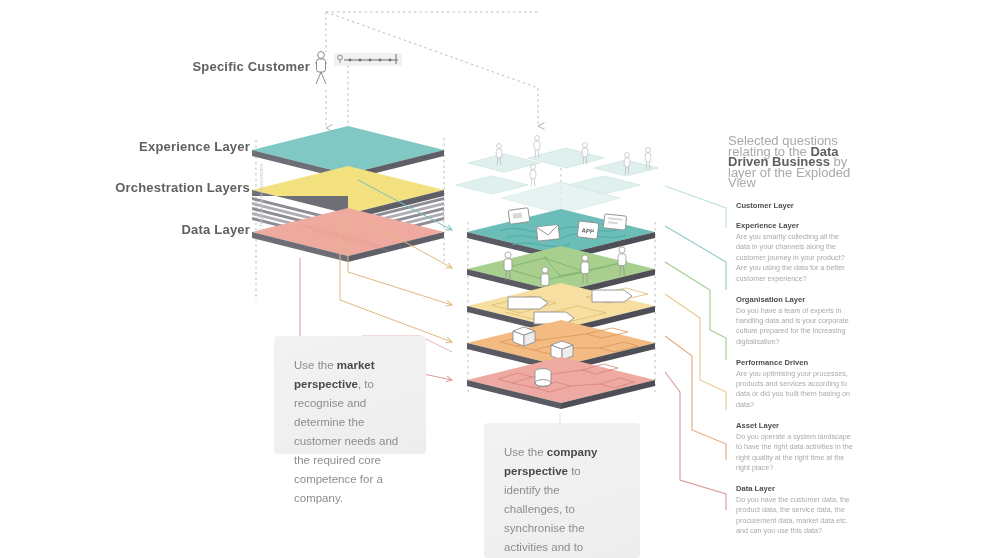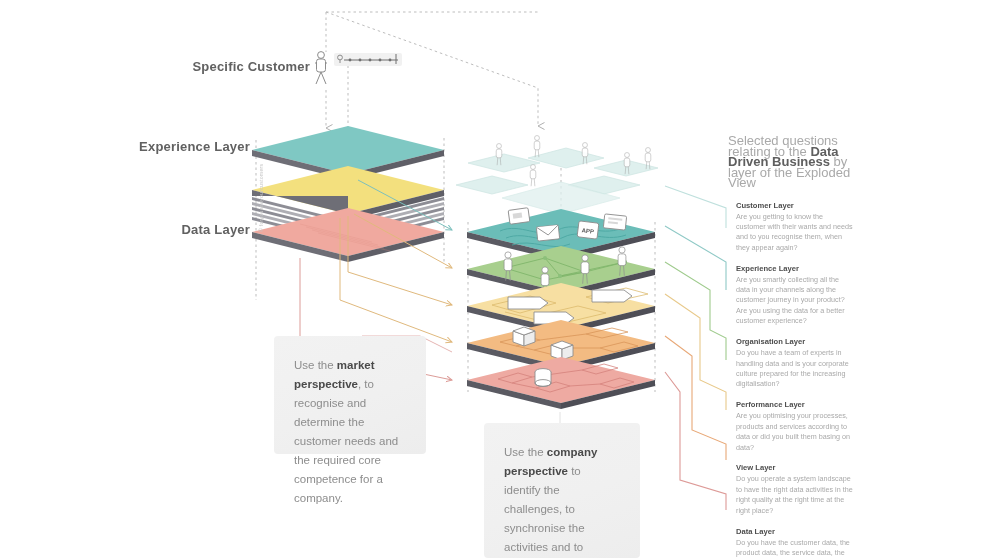--- a/index.html
+++ b/index.html
@@ -342,53 +342,53 @@
     </g>
 
     <g fill="none" stroke-width="1">
       <path d="M362,336 L420,336 L452,352" stroke="#dc9c98" opacity=".75"></path>
       <path d="M560,423 L560,412" stroke="#cfcfcf" opacity=".6"></path>
     </g>
   </svg>
 
   <div class="left-label" id="lbl-specific">Specific Customer</div>
   <div class="left-label" id="lbl-experience">Experience Layer</div>
+  <div class="left-label" id="lbl-orchestration">Orchestration Layers</div>
   <div class="left-label" id="lbl-data">Data Layer</div>
 
   <div class="callout" id="callout-market">
     <span>Use the </span><b>market perspective</b><span>, to recognise and determine the customer needs and the required core competence for a company.</span>
   </div>
 
   <div class="callout" id="callout-company">
     <span>Use the </span><b>company perspective</b><span> to identify the challenges, to synchronise the activities and to develop the company optimally for both employee and customer.</span>
   </div>
 
   <div id="qpanel">
     <div id="qintro">
       <span>Selected questions relating to the </span><b>Data Driven Business</b><span> by layer of the Exploded View</span>
     </div>
     <div id="qlist">
         <div class="qitem">
           <div class="qtitle">Customer Layer</div>
-          <div class="qbody">Are you getting to know the customer with their wants and needs and to you recognise them, when they appear again?</div>
         </div>
         <div class="qitem">
           <div class="qtitle">Experience Layer</div>
           <div class="qbody">Are you smartly collecting all the data in your channels along the customer journey in your product? Are you using the data for a better customer experience?</div>
         </div>
         <div class="qitem">
           <div class="qtitle">Organisation Layer</div>
           <div class="qbody">Do you have a team of experts in handling data and is your corporate culture prepared for the increasing digitalisation?</div>
         </div>
         <div class="qitem">
-          <div class="qtitle">Performance Layer</div>
+          <div class="qtitle">Performance Driven</div>
           <div class="qbody">Are you optimising your processes, products and services according to data or did you built them basing on data?</div>
         </div>
         <div class="qitem">
-          <div class="qtitle">View Layer</div>
+          <div class="qtitle">Asset Layer</div>
           <div class="qbody">Do you operate a system landscape to have the right data activities in the right quality at the right time at the right place?</div>
         </div>
         <div class="qitem">
           <div class="qtitle">Data Layer</div>
           <div class="qbody">Do you have the customer data, the product data, the service data, the procurement data, market data etc. and can you use this data?</div>
         </div>
       </div>
   </div>
 
   <div id="watermark">© foryouandyourcustomers</div>

